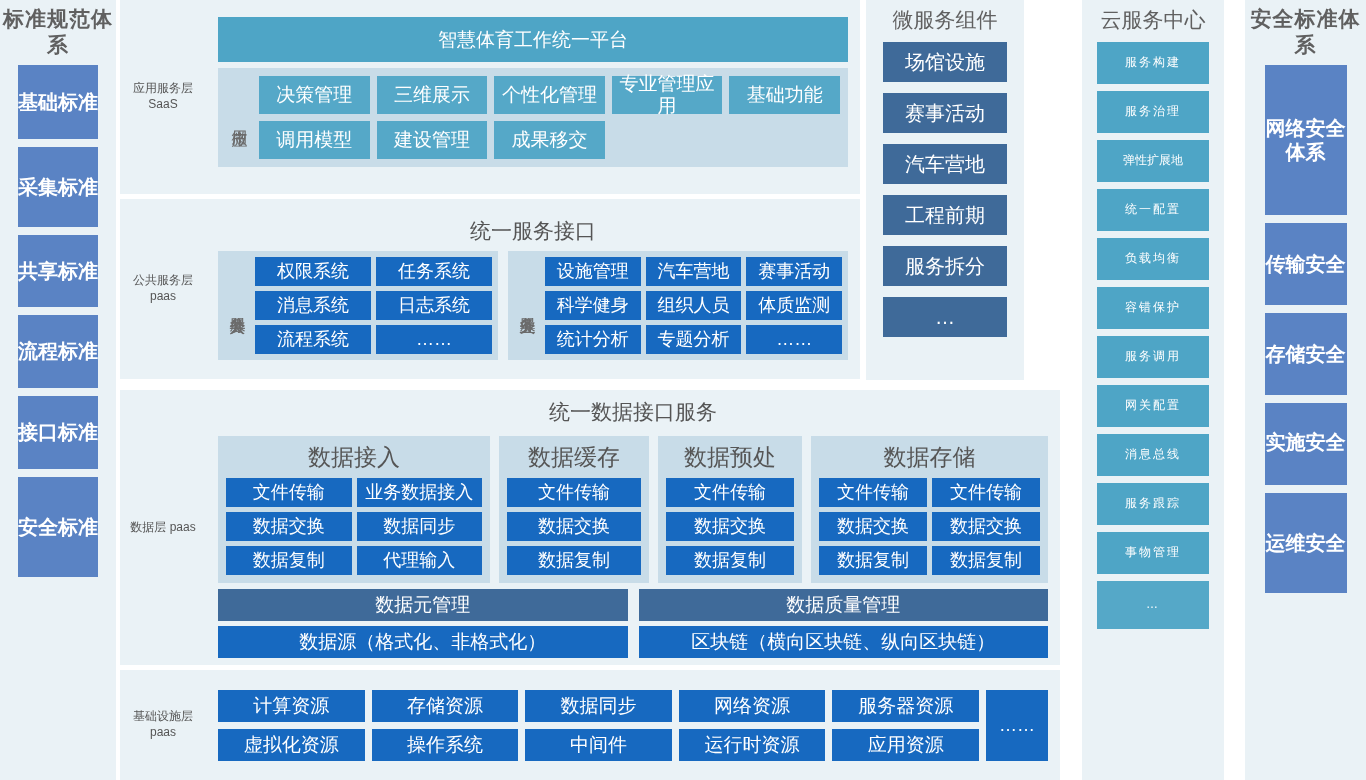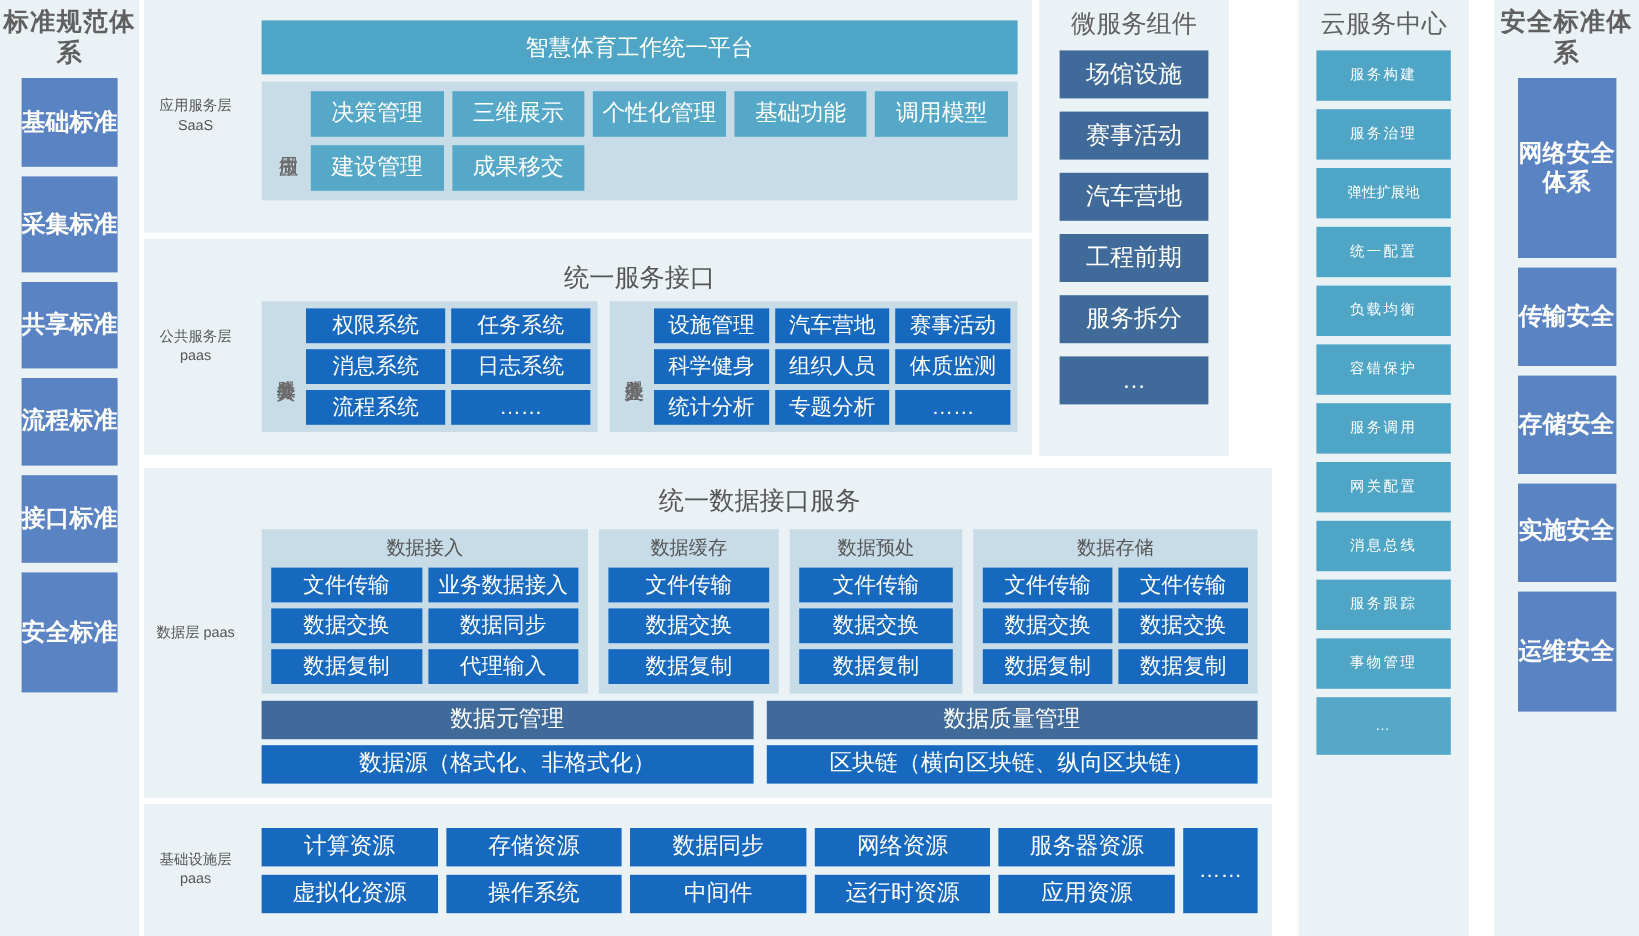--- a/index.html
+++ b/index.html
@@ -71,21 +71,21 @@
 
   
   .paas-row{display:flex;gap:10px;margin:0 12px 10px;}
   .paas-group{background:#c8dce8;display:flex;padding:6px;gap:5px;}
   .paas-grid{display:grid;gap:5px;}
   .paas-grid .bx{height:29px;font-size:18px;}
 
   
   .data-groups{display:flex;gap:9px;margin:4px 12px 6px;align-items:stretch;}
   .data-group{background:#c8dce8;display:flex;flex-direction:column;padding:0 8px 8px;}
-  .data-group-title{color:#555;font-size:16px;text-align:center;padding:6px 0 5px;}
+  .data-group-title{color:#555;font-size:23px;text-align:center;padding:6px 0 5px;}
   .data-grid{display:grid;gap:5px;}
   .data-grid .bx{height:29px;font-size:18px;}
 
   .data-bars{margin:0 12px 8px;display:flex;flex-direction:column;gap:5px;}
   .bar-row{display:flex;gap:11px;}
   .bar{height:32px;font-size:19px;}
 
   
   .infra-wrap{display:flex;gap:7px;margin:8px 12px;align-items:stretch;}
   .infra-grid{flex:1;display:grid;grid-template-columns:repeat(5,1fr);gap:7px;}
@@ -121,20 +121,21 @@
     <div class="layer" style="height:194px;">
       <div class="layer-label">应用服务层 SaaS</div>
       <div class="layer-body">
         <div class="wide-head">智慧体育工作统一平台</div>
         <div class="saas-inner">
           <div class="vlabel">微应用</div>
           <div class="saas-grid">
             <div class="bx bx-teal">决策管理</div>
             <div class="bx bx-teal">三维展示</div>
             <div class="bx bx-teal">个性化管理</div>
+            <div class="bx bx-teal">专业管理应用</div>
             <div class="bx bx-teal">基础功能</div>
             <div class="bx bx-teal">调用模型</div>
             <div class="bx bx-teal">建设管理</div>
             <div class="bx bx-teal">成果移交</div>
           </div>
         </div>
       </div>
     </div>
 
     <div class="layer" style="height:180px;">

